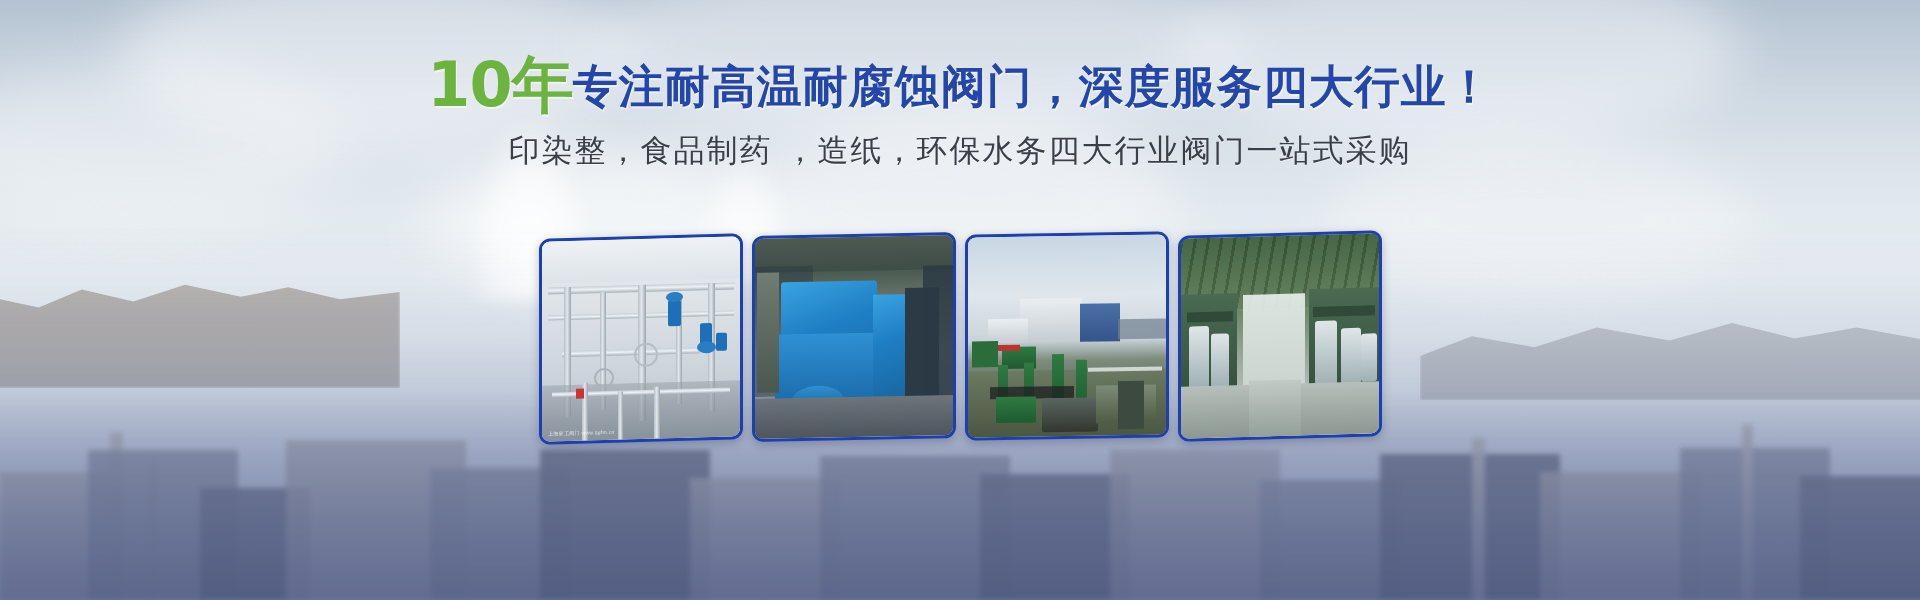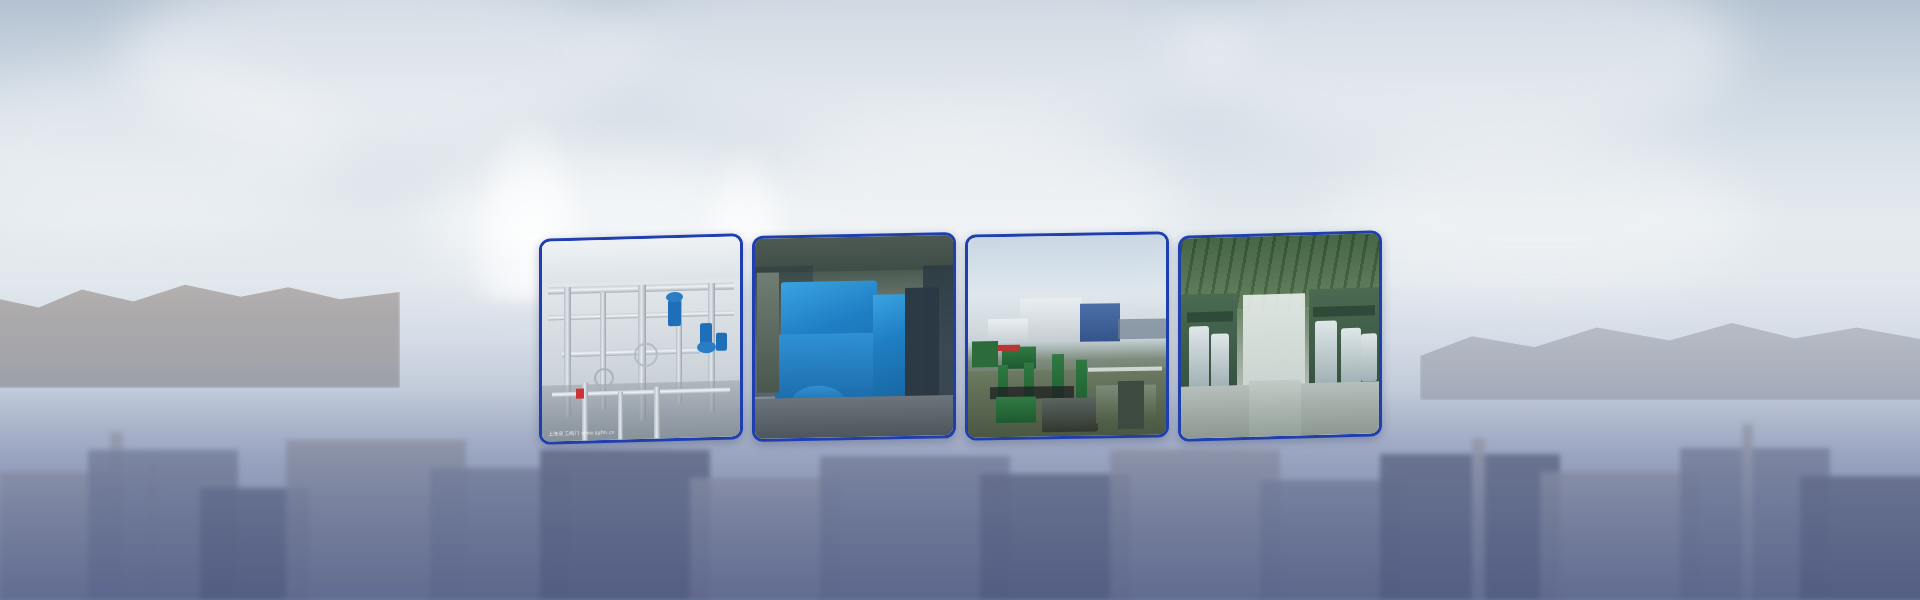--- a/index.html
+++ b/index.html
@@ -223,20 +223,26 @@
     <div class="bld l" style="left:1540px;width:160px;height:128px;"></div>
     <div class="bld" style="left:1680px;width:150px;height:152px;"></div>
     <div class="bld d" style="left:1800px;width:140px;height:124px;"></div>
     <div class="stack" style="left:1472px;height:162px;"></div>
     <div class="stack" style="left:1742px;height:176px;width:11px;"></div>
   </div>
 
   <div class="fg-haze"></div>
   <div class="purple-wash"></div>
 
+  <div class="copy">
+    <div class="headline">
+      <span class="hl-years">10年</span><span class="hl-main">专注耐高温耐腐蚀阀门，深度服务四大行业！</span>
+    </div>
+    <div class="subline">印染整，食品制药 ，造纸，环保水务四大行业阀门一站式采购</div>
+  </div>
 
   <div class="strip">
 
     <div class="card k1">
       <div class="ph p1">
         <div class="ceil"></div>
         <div class="pipeh" style="left:6px;right:6px;top:46px;height:7px;"></div>
         <div class="pipeh" style="left:6px;right:6px;top:74px;height:5px;"></div>
         <div class="pipeh" style="left:20px;right:40px;top:110px;height:6px;"></div>
         <div class="pipe" style="left:22px;top:46px;width:7px;bottom:24px;"></div>

